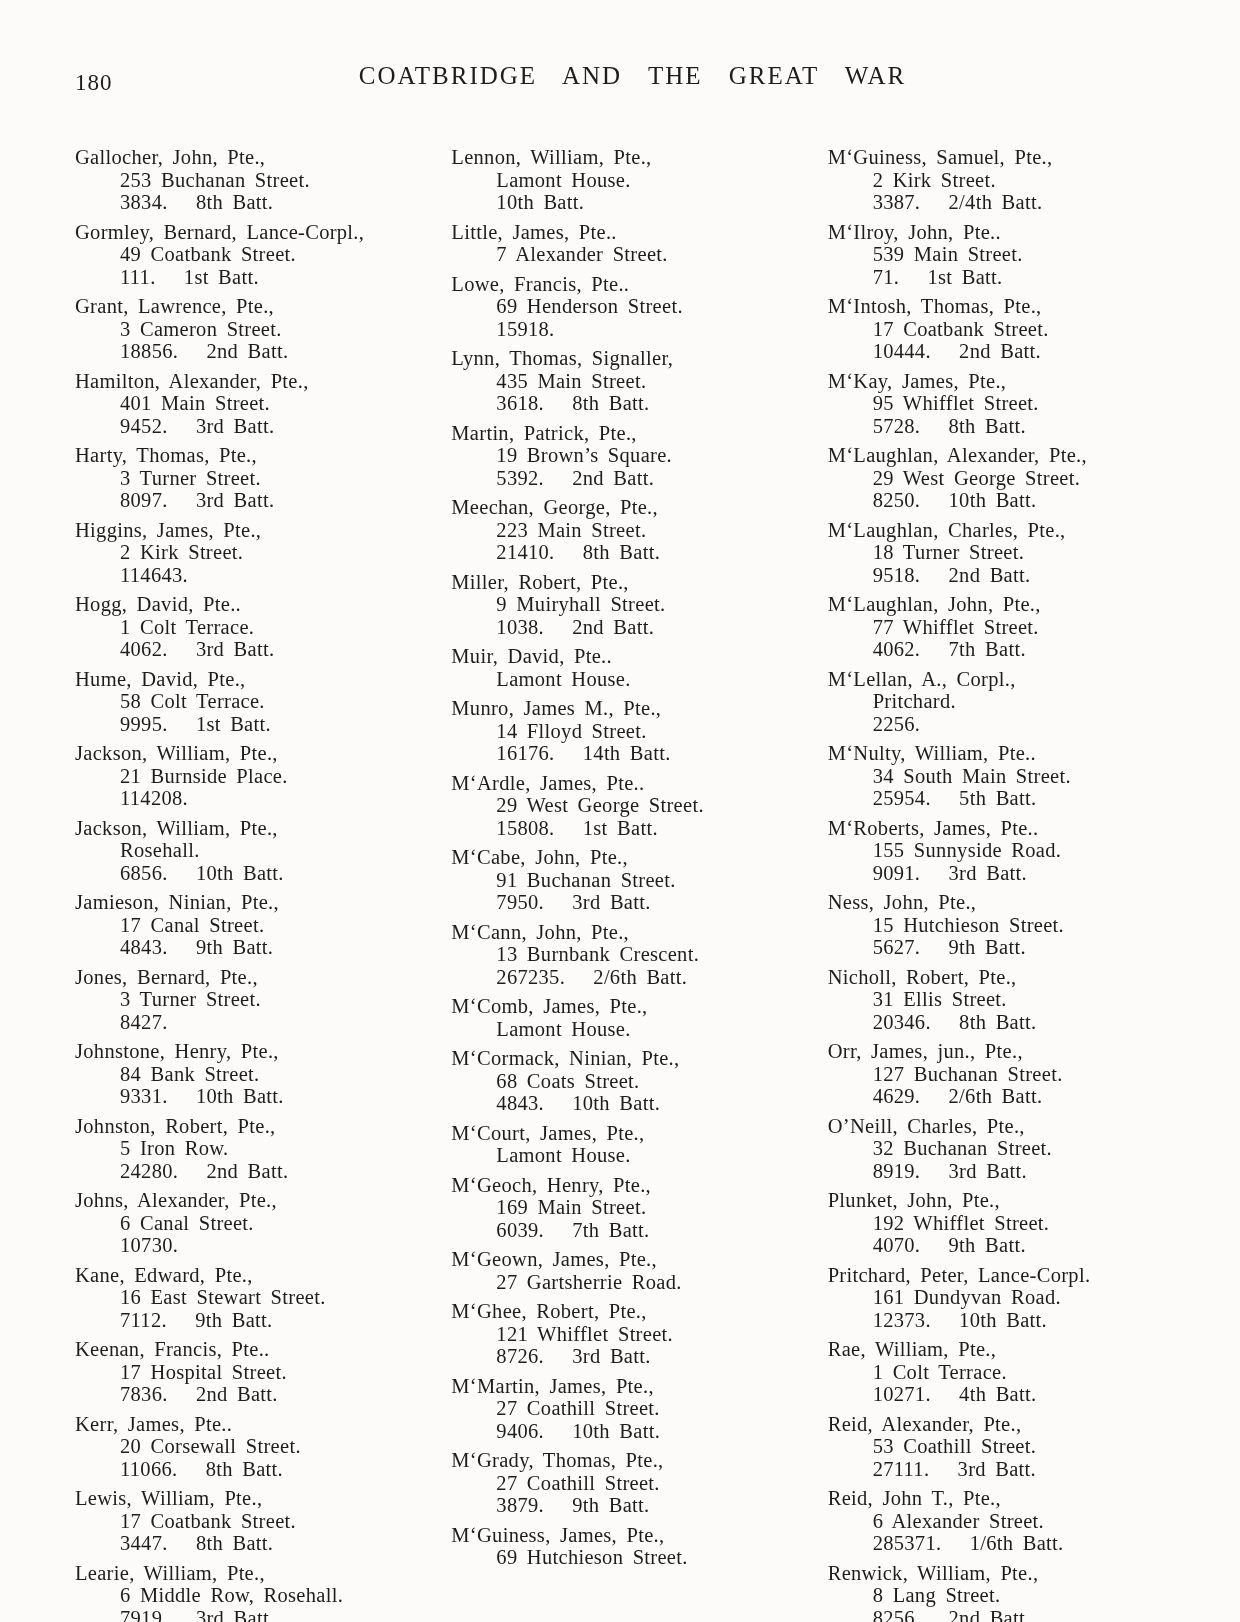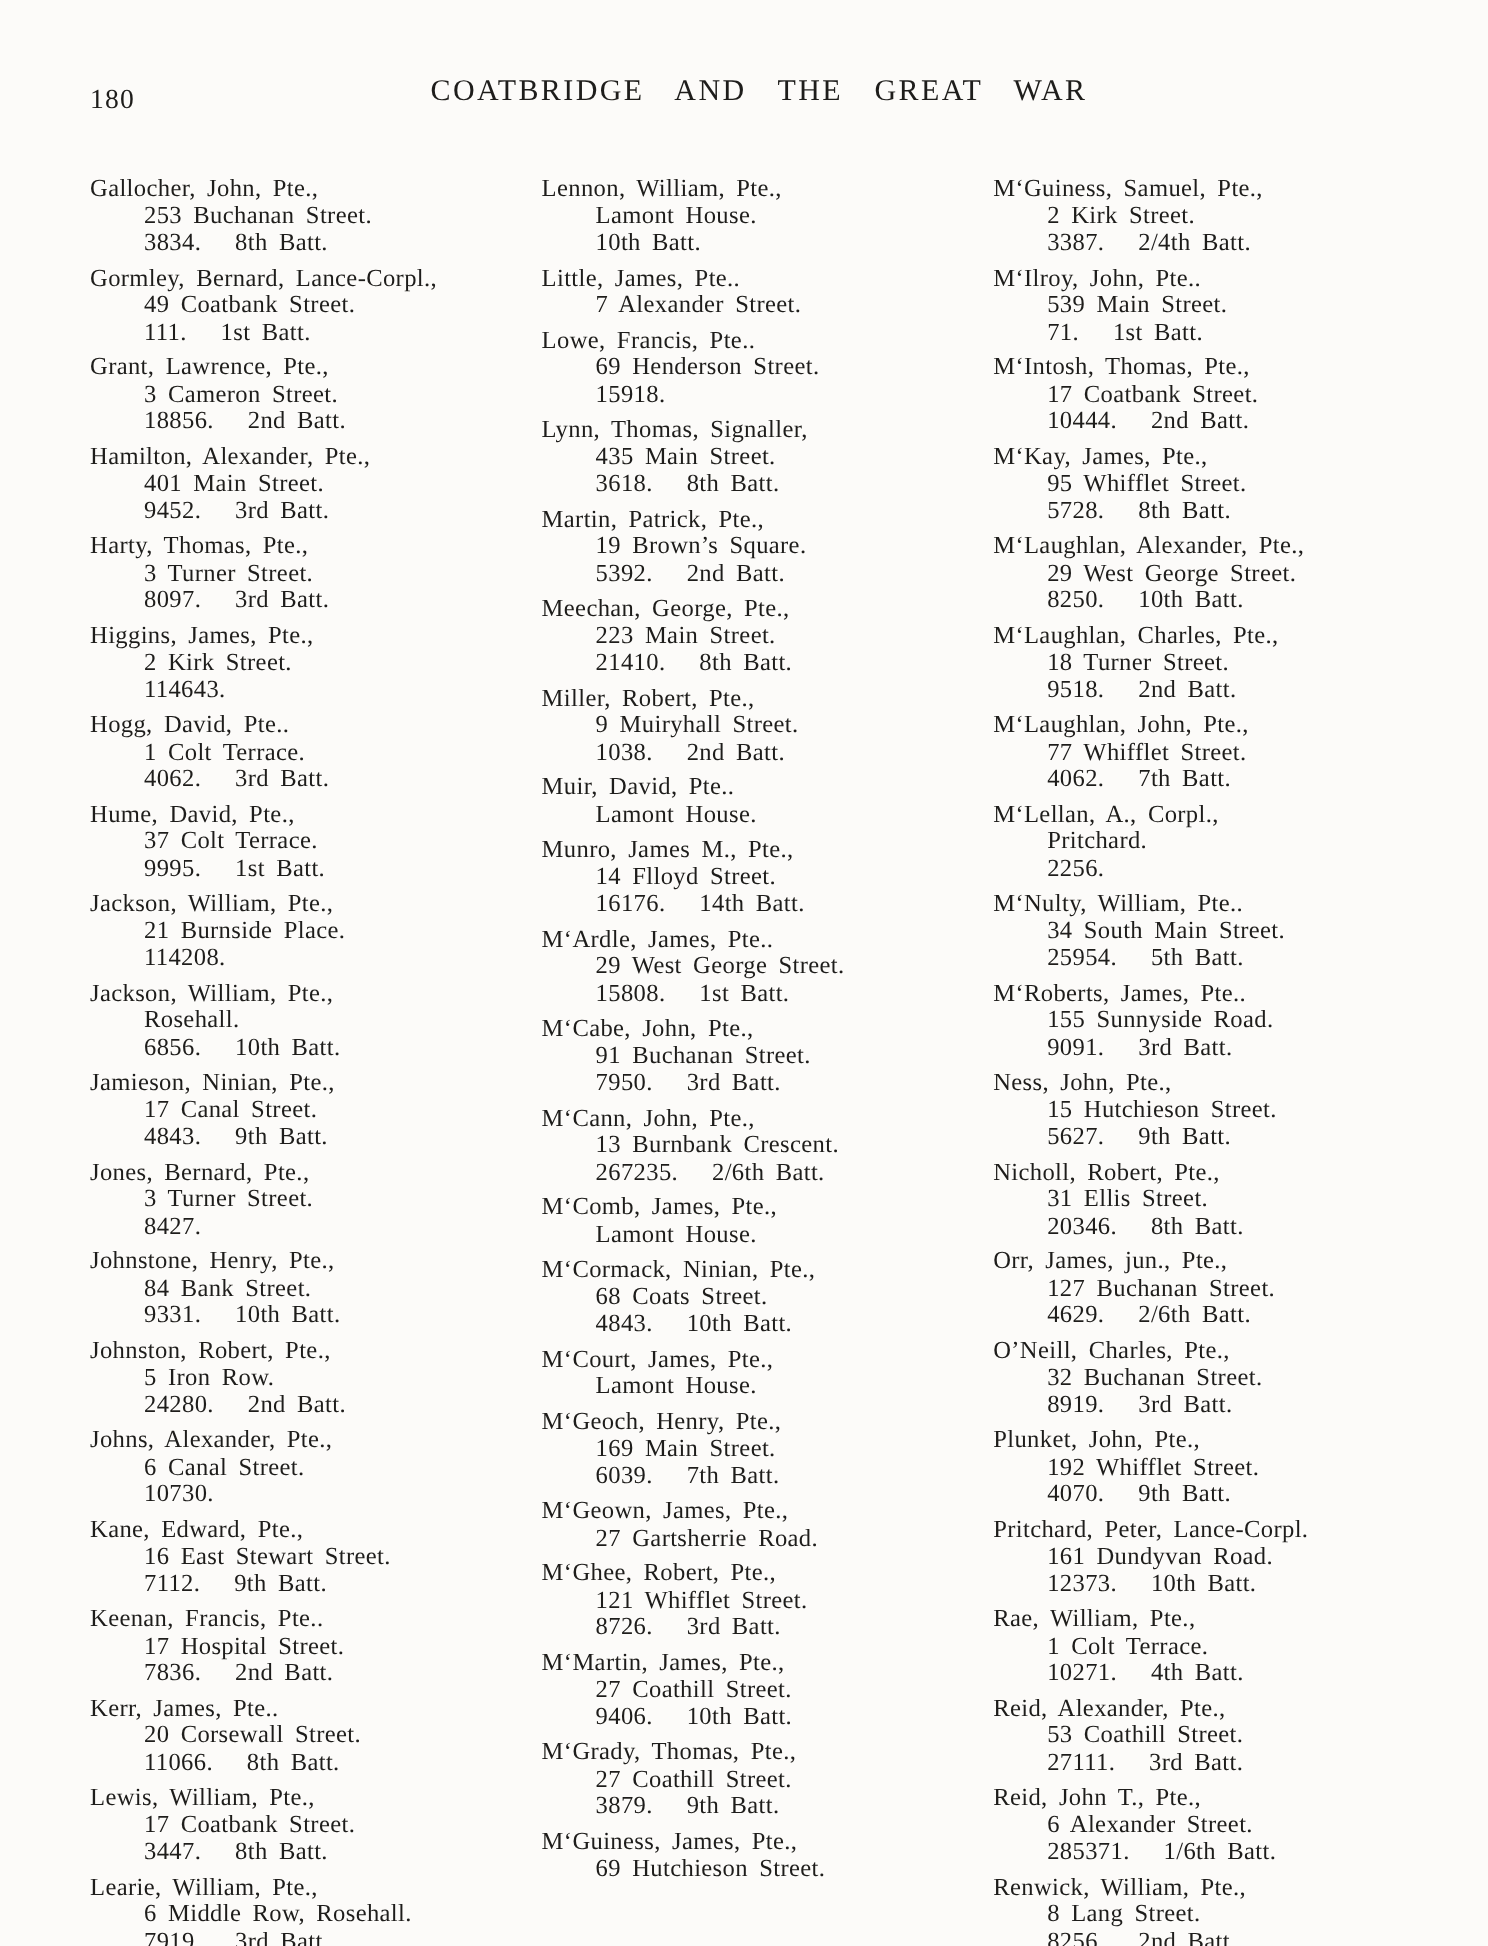--- a/index.html
+++ b/index.html
@@ -106,21 +106,21 @@
           <p class="line detail">2 Kirk Street.</p>
           <p class="line detail">114643.</p>
         </div>
         <div class="entry">
           <p class="line name">Hogg, David, Pte..</p>
           <p class="line detail">1 Colt Terrace.</p>
           <p class="line detail">4062.   3rd Batt.</p>
         </div>
         <div class="entry">
           <p class="line name">Hume, David, Pte.,</p>
-          <p class="line detail">37 Colt Terrace.</p>
+          <p class="line detail">58 Colt Terrace.</p>
           <p class="line detail">9995.   1st Batt.</p>
         </div>
         <div class="entry">
           <p class="line name">Jackson, William, Pte.,</p>
           <p class="line detail">21 Burnside Place.</p>
           <p class="line detail">114208.</p>
         </div>
         <div class="entry">
           <p class="line name">Jackson, William, Pte.,</p>
           <p class="line detail">Rosehall.</p>

